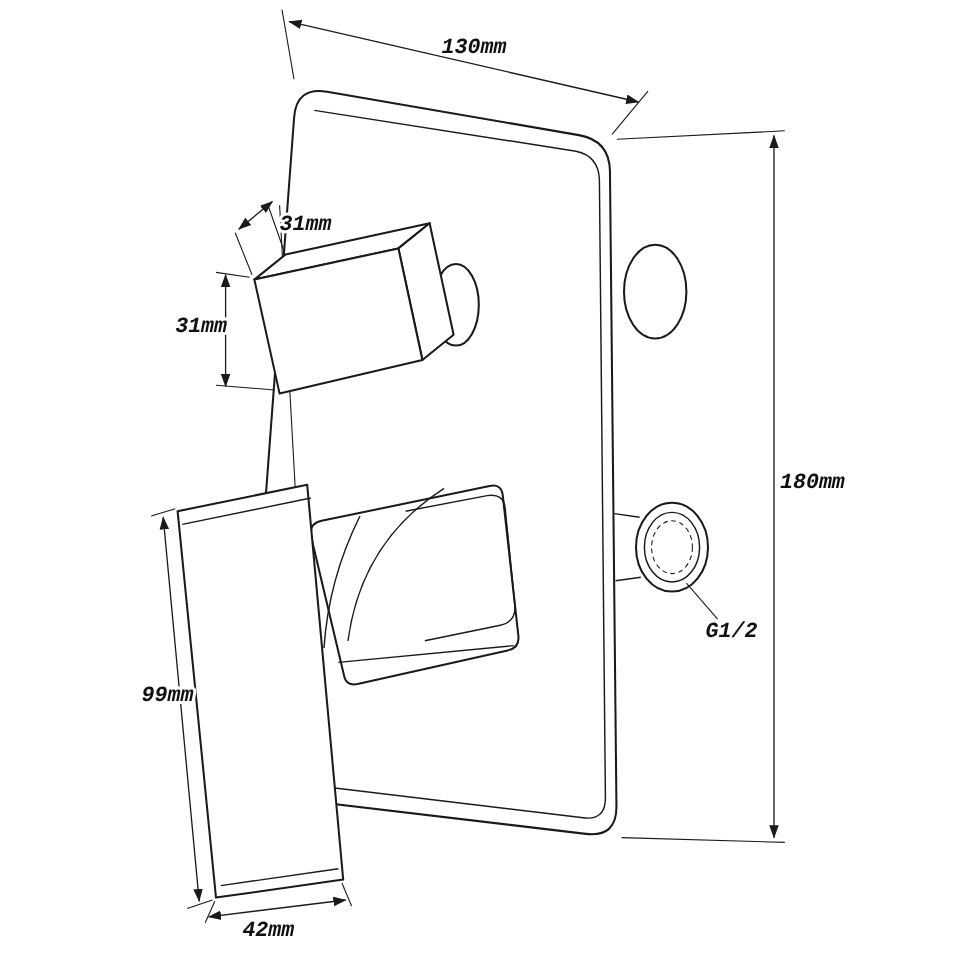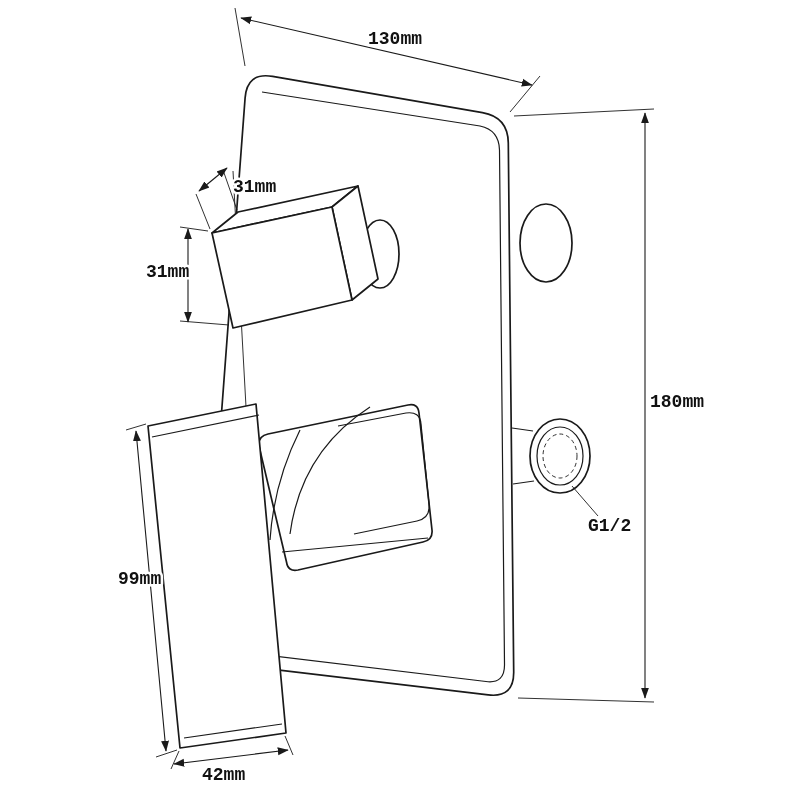--- a/index.html
+++ b/index.html
@@ -7,20 +7,21 @@
     padding: 0;
     background: #ffffff;
   }
   .page {
     position: relative;
     width: 800px;
     height: 780px;
     background: #ffffff;
     overflow: hidden;
     font-family: "Liberation Mono", "DejaVu Sans Mono", monospace;
+    font-style: italic;
   }
   svg { display: block; }
   .outline     { fill: #ffffff; stroke: #1a1a1a; stroke-width: 1.7; stroke-linejoin: round; }
   .detail      { fill: none;    stroke: #1a1a1a; stroke-width: 1.2; stroke-linejoin: round; }
   .thin        { fill: none;    stroke: #1a1a1a; stroke-width: 0.9; }
   .dimline     { fill: none;    stroke: #1a1a1a; stroke-width: 1.1; }
   .dimtext {
     font-family: "Liberation Mono", "DejaVu Sans Mono", monospace;
     font-size: 18px;
     font-weight: 700;

